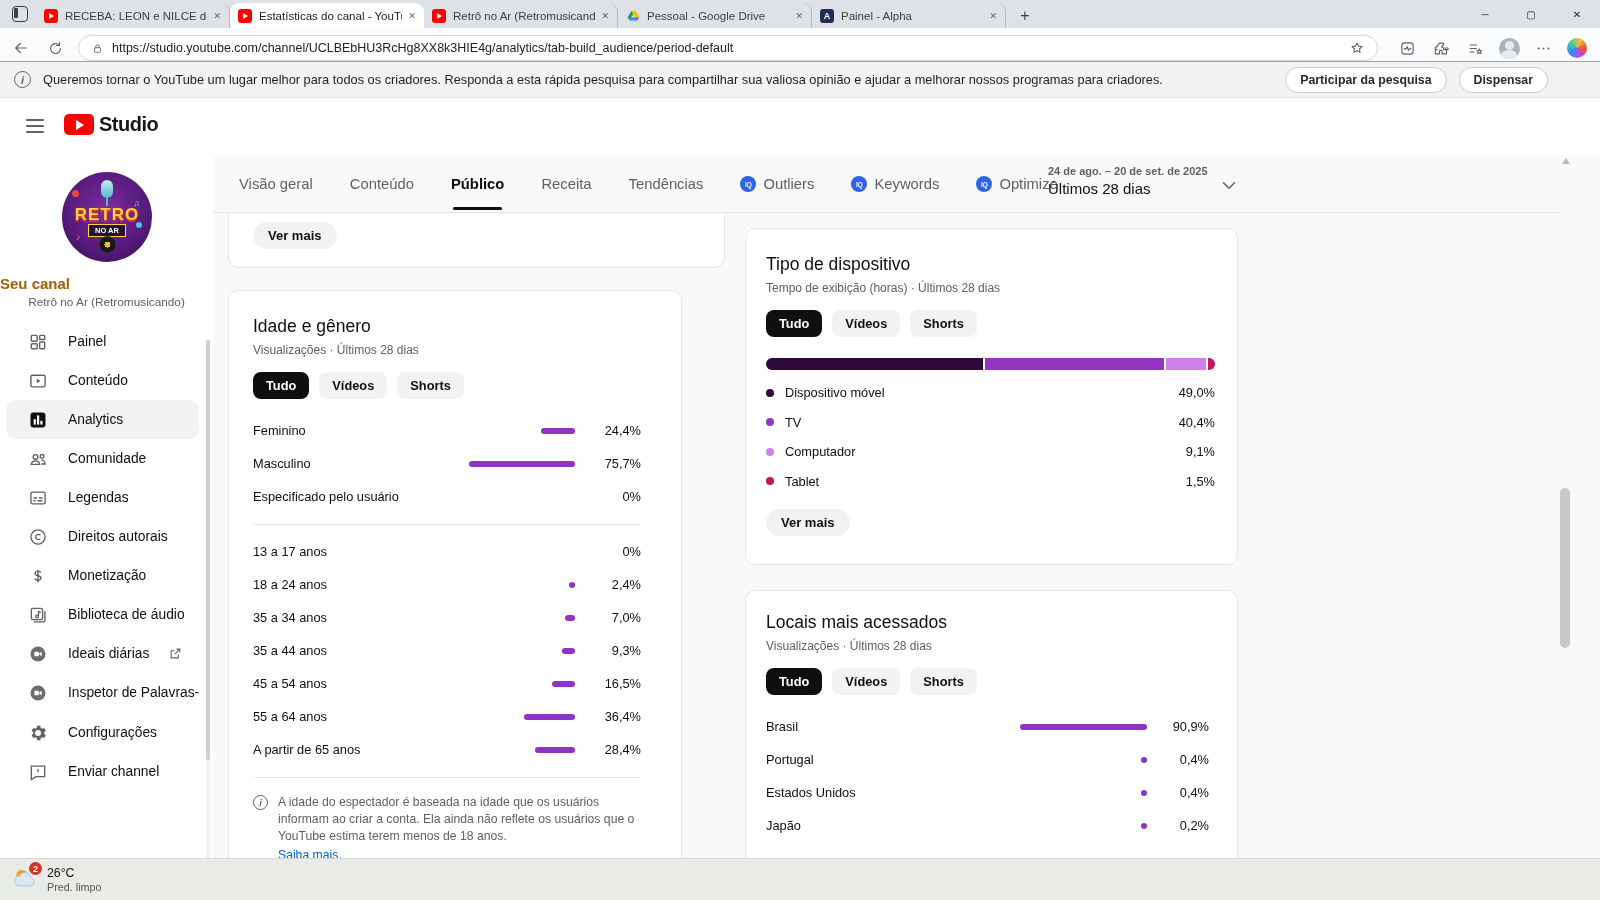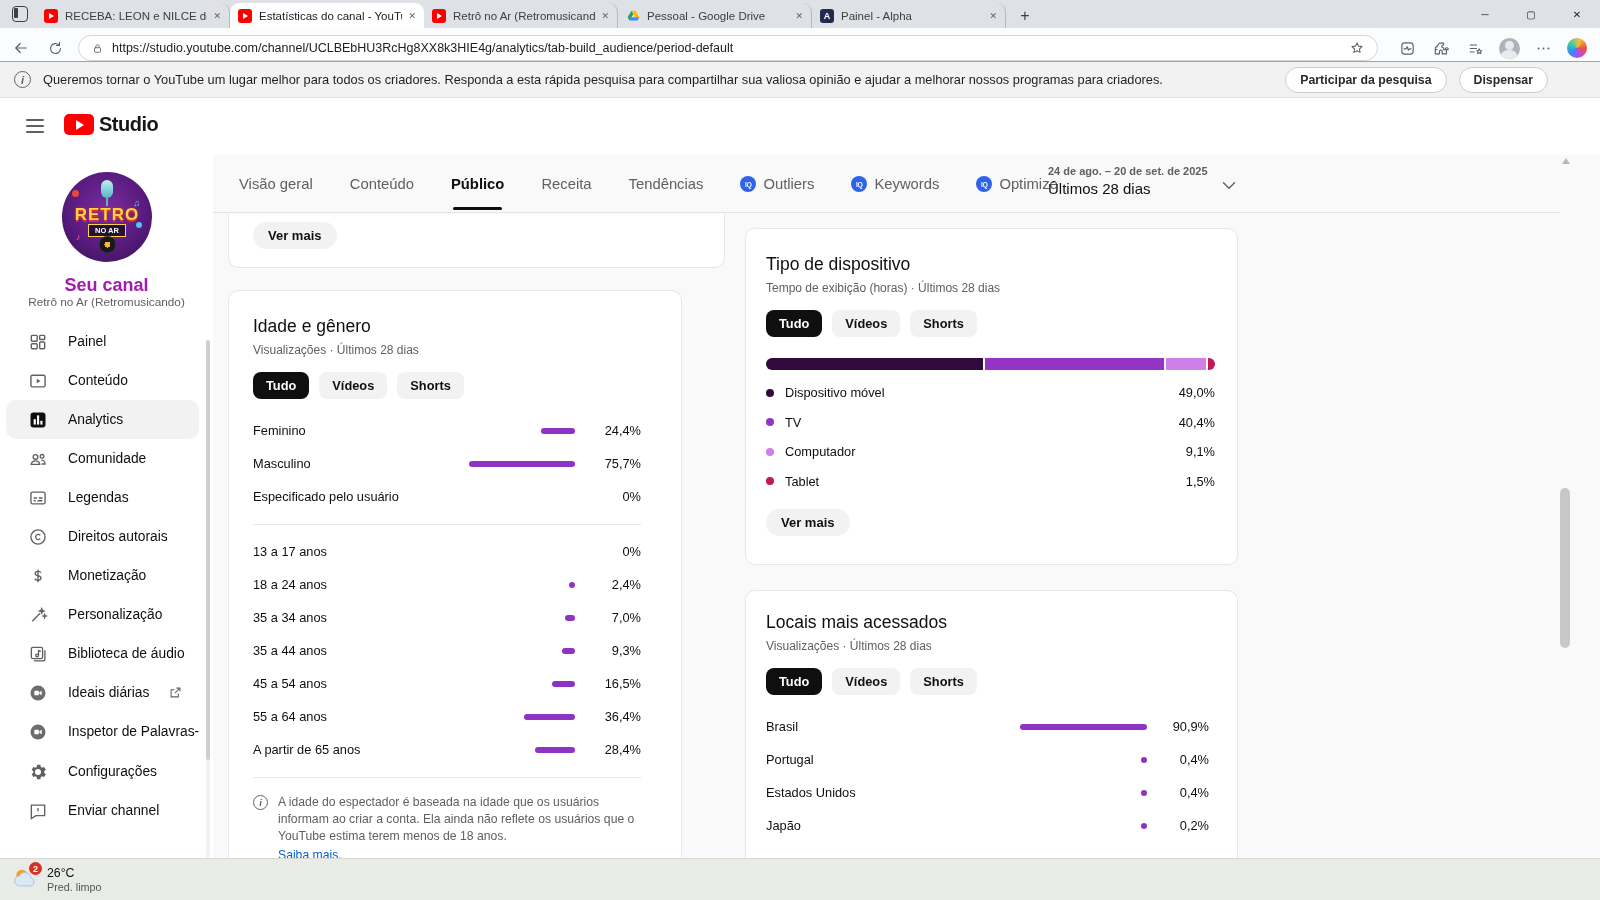--- a/index.html
+++ b/index.html
@@ -76,21 +76,21 @@
   .ch-avatar .mic{position:absolute;left:39px;top:8px;width:12px;height:18px;background:linear-gradient(#bfeff2,#57b8c4);border-radius:6px}
   .ch-avatar .mic::after{content:"";position:absolute;left:5px;top:18px;width:2px;height:8px;background:#57b8c4}
   .ch-avatar .t1{position:absolute;left:0;top:33px;width:100%;text-align:center;font-size:17px;font-weight:800;letter-spacing:1px;color:#ffd23e;text-shadow:0 1.5px 0 #d8342c,0 0 4px rgba(216,52,44,.6)}
   .ch-avatar .t2{position:absolute;left:26px;top:52px;width:38px;text-align:center;font-size:7.5px;font-weight:700;color:#fff;background:#231033;border:1px solid #ffd23e;border-radius:0;padding:1px 0}
   .ch-avatar .disc{position:absolute;left:37px;top:64px;width:17px;height:17px;border-radius:50%;background:radial-gradient(circle,#f6b73c 0 3px,#191919 3px 8px,#333 8px)}
   .ch-avatar .n1,.ch-avatar .n2{position:absolute;font-size:9px;color:#ff5fa2}
   .ch-avatar .n1{left:14px;top:60px}
   .ch-avatar .n2{right:12px;top:26px;color:#59e0e8}
   .ch-avatar .d1{position:absolute;left:10px;top:18px;width:7px;height:7px;border-radius:50%;background:#e8453c}
   .ch-avatar .d2{position:absolute;right:10px;top:50px;width:6px;height:6px;border-radius:50%;background:#4fc3f7}
-  .ch-title{position:absolute;left:0;top:120px;width:213px;text-align:center;font-size:18px;font-weight:700;color:#a21caf}
+  .ch-title{position:absolute;left:0;top:120px;width:213px;text-align:left;font-size:15px;font-weight:700;color:#a16207}
   .ch-name{position:absolute;left:0;top:140px;width:213px;text-align:center;font-size:11.8px;color:#606060}
   #sidebar-nav{position:absolute;left:0;top:167px;width:205px}
   .nav-item{display:flex;align-items:center;height:39px;padding-left:21px;font-size:13.8px;color:#0f0f0f;border-radius:10px;margin:0 6px;position:relative}
   .nav-item.gap{margin-top:1px}
   .nav-item.active{background:#f2f2f2;font-weight:400}
   .nav-icon{width:22px;height:22px;margin-right:19px;display:flex;align-items:center;justify-content:center;flex:none}
   .nav-label{white-space:nowrap;overflow:hidden;flex:1}
   .ext-icon{margin-right:16px}
   .side-scroll{position:absolute;left:206px;top:185px;width:4px;height:555px;background:#f2f2f2;border-radius:2px}
   .side-thumb{position:absolute;left:206px;top:185px;width:4px;height:420px;background:#cfcfcf;border-radius:2px}
@@ -468,32 +468,20 @@
                 <path d="M15.6 8c-.6-1-1.9-1.6-3.6-1.6-2 0-3.4 1-3.4 2.5 0 3.7 7 1.9 7 5.6 0 1.6-1.5 2.6-3.6 2.6-1.8 0-3.2-.8-3.8-1.9"></path>
               </g>
             </svg>
           </span>
           <span class="nav-label">Monetização</span>
         </div>
         <div class="nav-item">
           <span class="nav-icon">
             <svg width="20" height="20" viewBox="0 0 24 24">
               <g fill="none" stroke="#606060" stroke-width="1.6">
-                <path d="M5 19.5l9.5-9.5"></path>
-                <path d="M16.5 4.5l.7 1.9 1.9.7-1.9.7-.7 1.9-.7-1.9-1.9-.7 1.9-.7z"></path>
-                <path d="M20 11.5l.5 1.3 1.3.5-1.3.5-.5 1.3-.5-1.3-1.3-.5 1.3-.5z"></path>
-              </g>
-            </svg>
-          </span>
-          <span class="nav-label">Personalização</span>
-        </div>
-        <div class="nav-item">
-          <span class="nav-icon">
-            <svg width="20" height="20" viewBox="0 0 24 24">
-              <g fill="none" stroke="#606060" stroke-width="1.6">
                 <rect x="4" y="4" width="13.5" height="13.5" rx="2"></rect>
                 <path d="M20.3 7.5V18a2.3 2.3 0 0 1-2.3 2.3H7"></path>
                 <path d="M12.6 13.5V7.8l2.8 1"></path>
                 <circle cx="10.9" cy="13.8" r="1.7"></circle>
               </g>
             </svg>
           </span>
           <span class="nav-label">Biblioteca de áudio</span>
         </div>
         <div class="nav-item">

